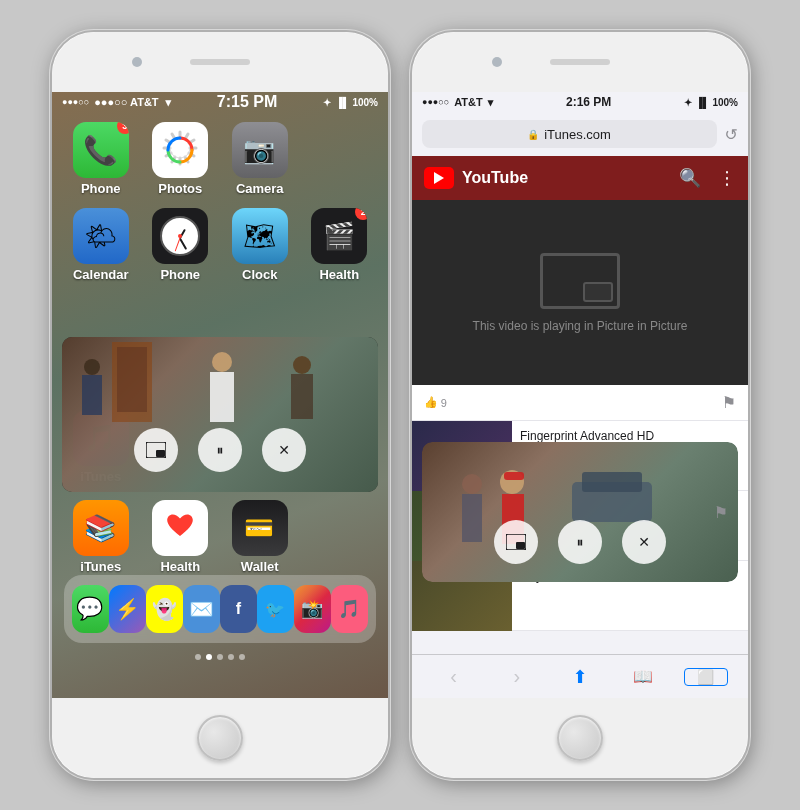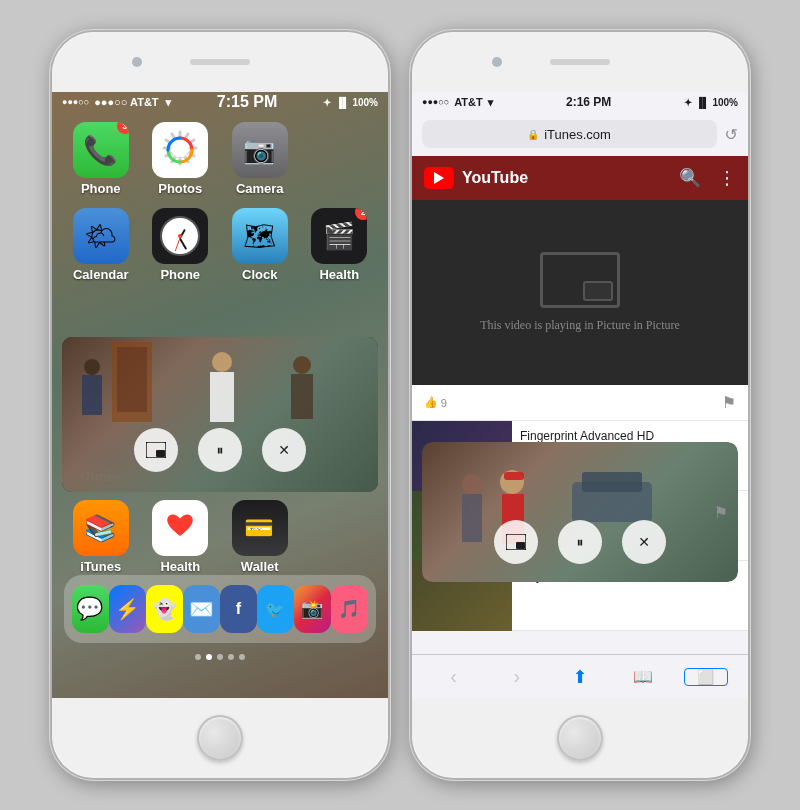--- a/index.html
+++ b/index.html
@@ -390,21 +390,20 @@
       top: 108px;
       left: 0; right: 0;
       height: 185px;
       background: #2a2a2a;
       display: flex;
       flex-direction: column;
       align-items: center;
       justify-content: center;
       gap: 10px;
       z-index: 7;
-      font-family: Liberation Serif, serif;
     }
     .pip-icon-big {
       width: 80px; height: 56px;
       border: 3px solid #555;
       border-radius: 4px;
       position: relative;
       display: flex;
       align-items: flex-end;
       justify-content: flex-end;
       padding: 4px;

